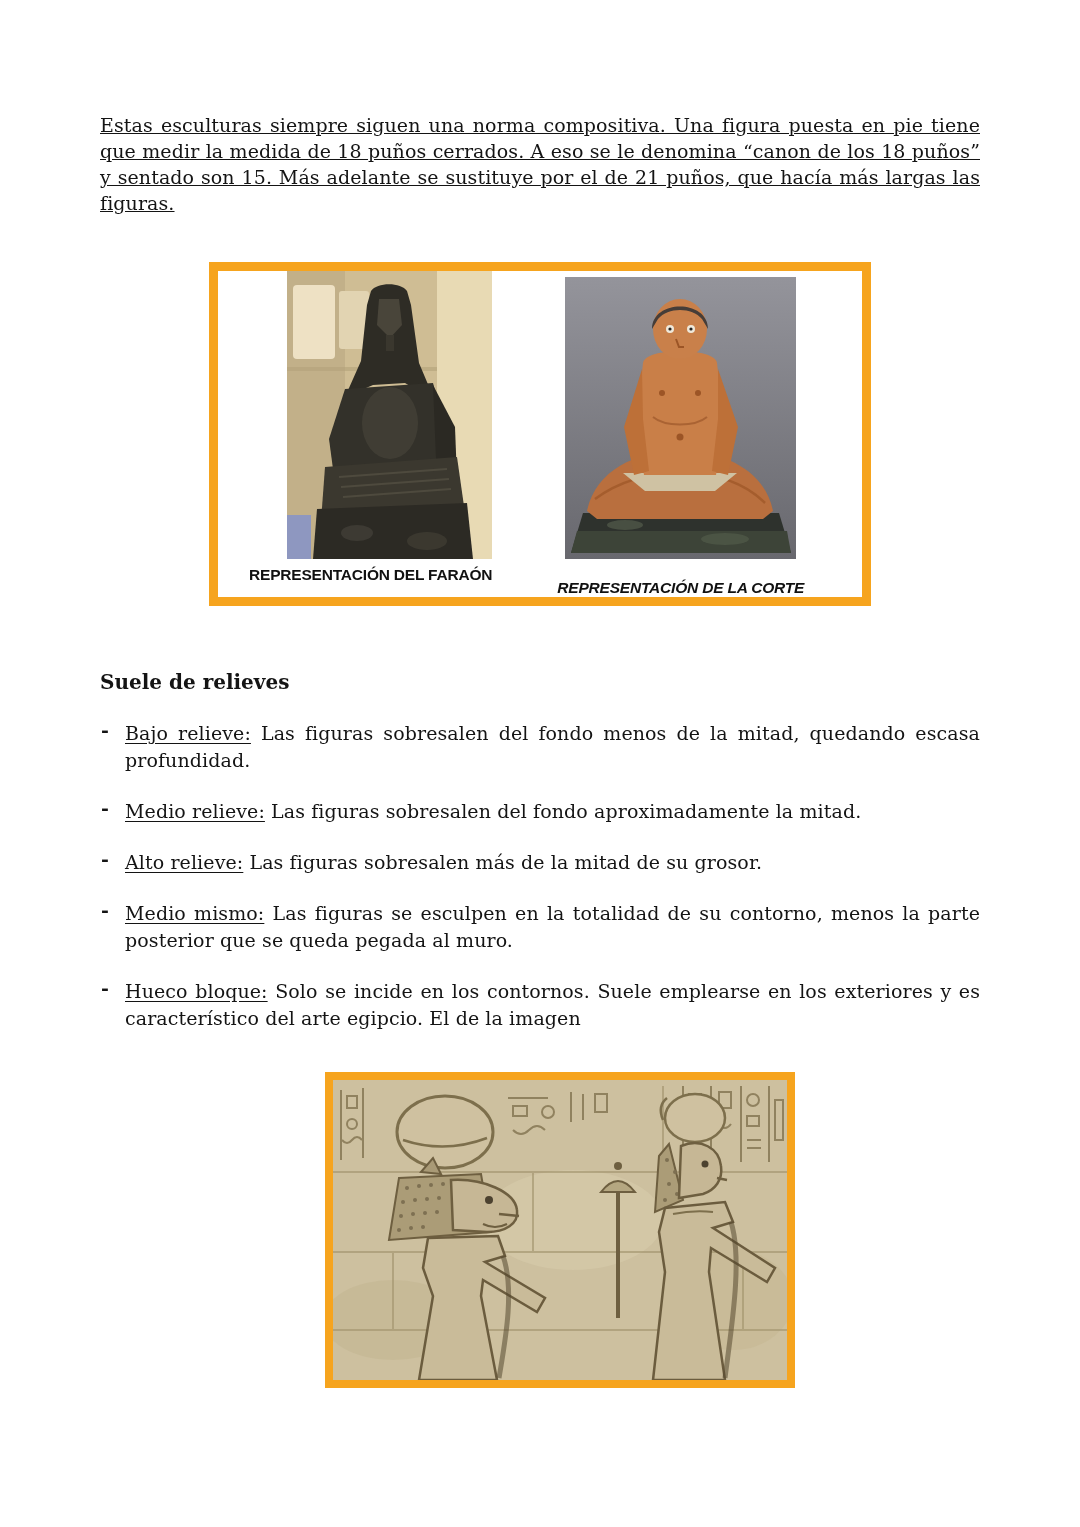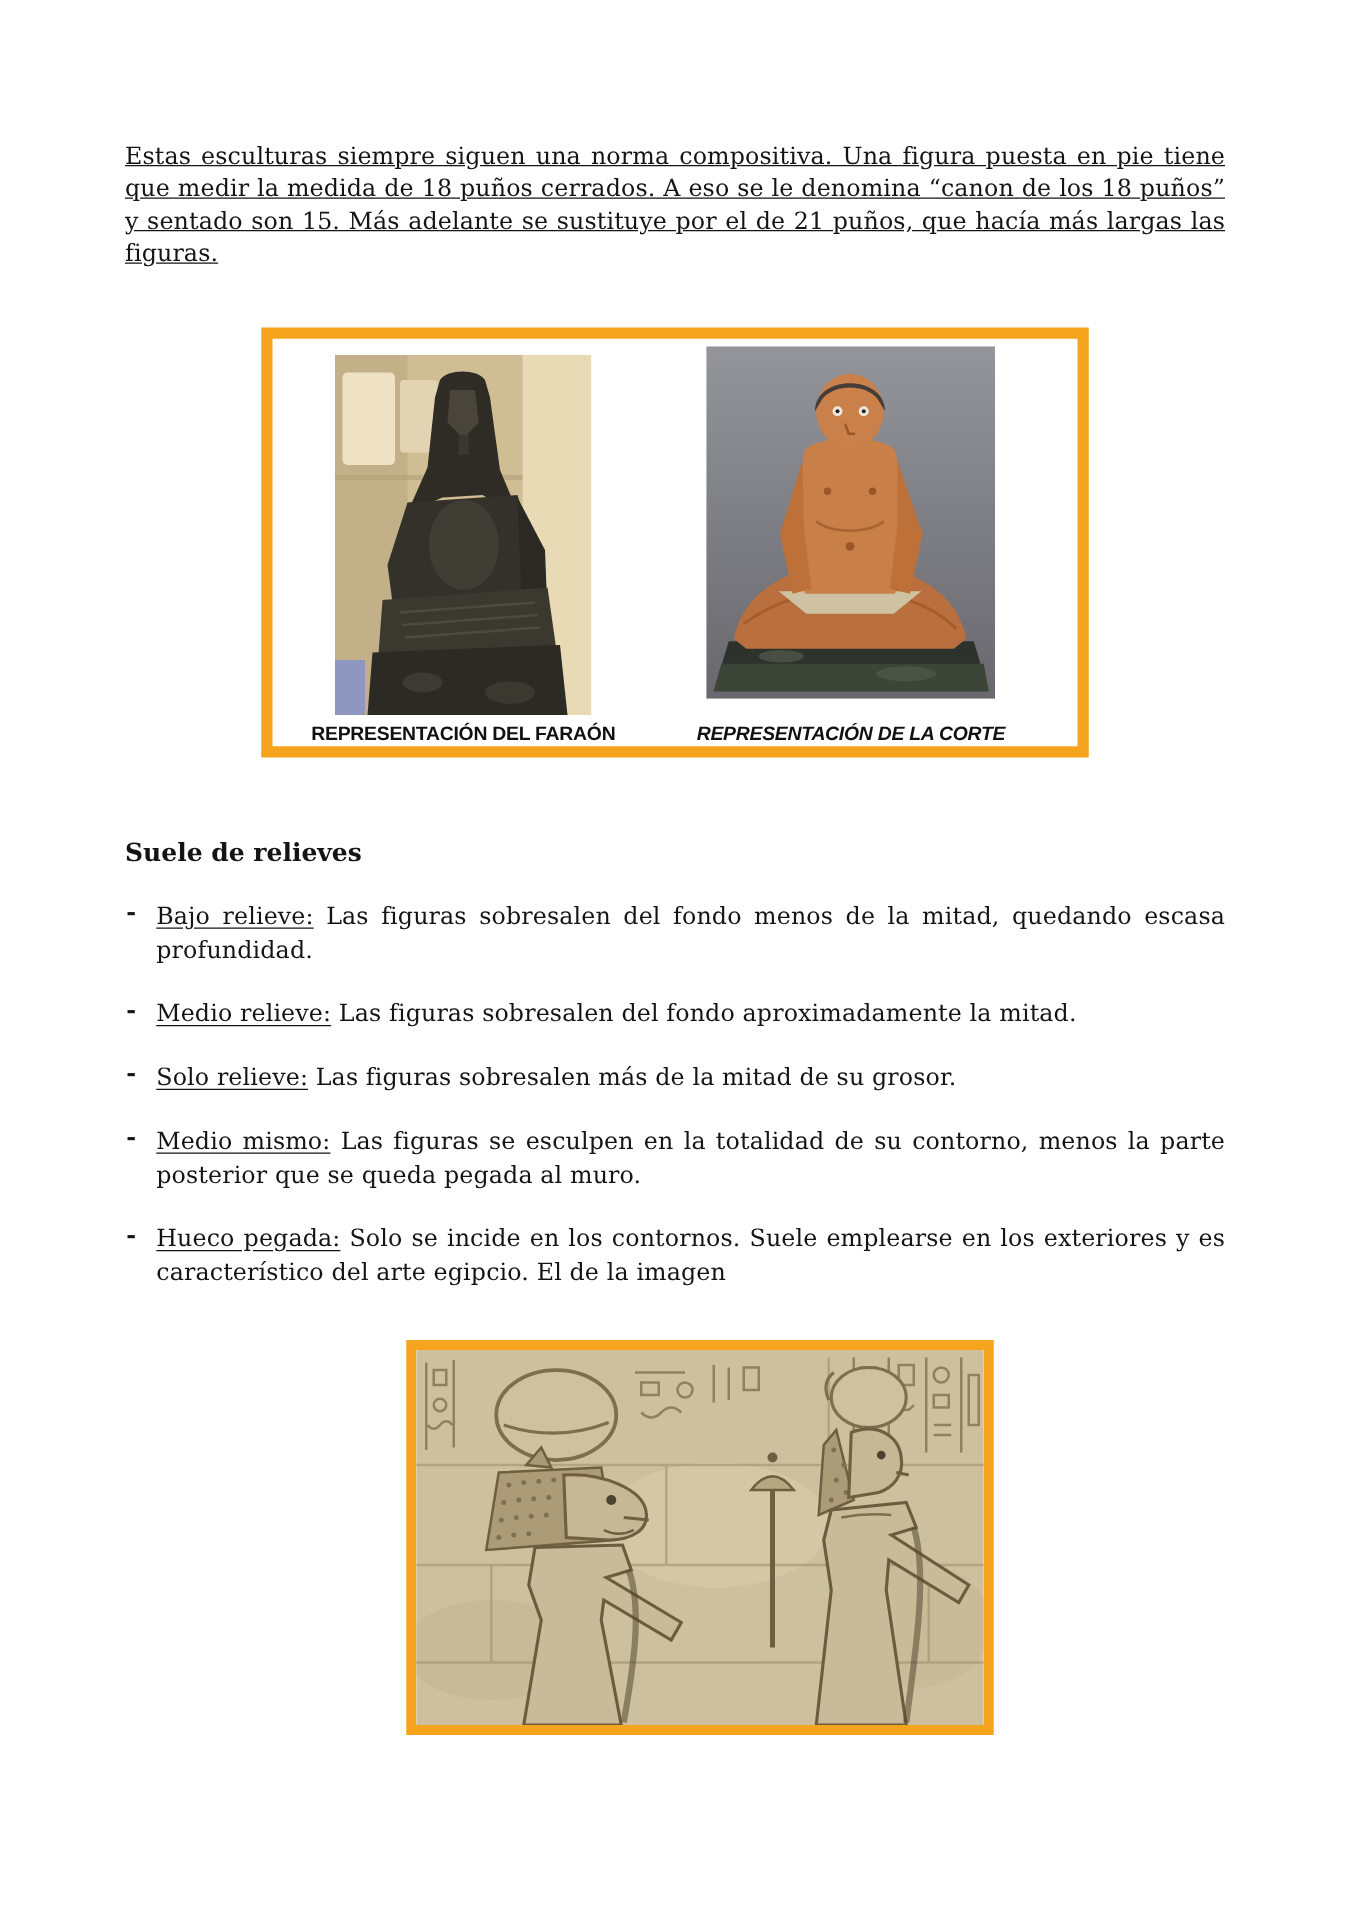--- a/index.html
+++ b/index.html
@@ -31,21 +31,21 @@
   }
   .frame-statues{
     width:644px;height:326px;
     margin:46px auto 0 auto;
     display:flex;
     align-items:flex-start;
   }
   .fig{
     display:flex;flex-direction:column;align-items:center;
   }
-  .fig-pharaoh{margin-left:31px;margin-top:13px;}
+  .fig-pharaoh{margin-left:31px;align-items:flex-end;}
   .fig-scribe{margin-left:65px;margin-top:6px;font-style:italic;}
   .fig svg{display:block;}
   .caption{
     font-family:"Liberation Sans",sans-serif;
     font-weight:700;
     font-size:15.5px;
     letter-spacing:-0.2px;
     color:#111;
     white-space:nowrap;
   }
@@ -165,29 +165,29 @@
   <ul class="relief-list">
     <li>
       <span class="term">Bajo relieve:</span>
       <span class="desc">Las figuras sobresalen del fondo menos de la mitad, quedando escasa profundidad.</span>
     </li>
     <li>
       <span class="term">Medio relieve:</span>
       <span class="desc">Las figuras sobresalen del fondo aproximadamente la mitad.</span>
     </li>
     <li>
-      <span class="term">Solo relieve:</span>
+      <span class="term">Alto relieve:</span>
       <span class="desc">Las figuras sobresalen más de la mitad de su grosor.</span>
     </li>
     <li>
       <span class="term">Medio mismo:</span>
       <span class="desc">Las figuras se esculpen en la totalidad de su contorno, menos la parte posterior que se queda pegada al muro.</span>
     </li>
     <li>
-      <span class="term">Hueco pegada:</span>
+      <span class="term">Hueco bloque:</span>
       <span class="desc">Solo se incide en los contornos. Suele emplearse en los exteriores y es característico del arte egipcio. El de la imagen</span>
     </li>
   </ul>
 
   <div class="frame frame-relief">
     <svg width="454" height="300" viewBox="0 0 454 300">
       <rect width="454" height="300" fill="#cdc09f"></rect>
       <ellipse cx="240" cy="140" rx="90" ry="50" fill="#d9cead" opacity="0.5"></ellipse>
       <ellipse cx="60" cy="240" rx="70" ry="40" fill="#bcae8a" opacity="0.35"></ellipse>
       <ellipse cx="400" cy="220" rx="60" ry="50" fill="#c2b48f" opacity="0.4"></ellipse>

